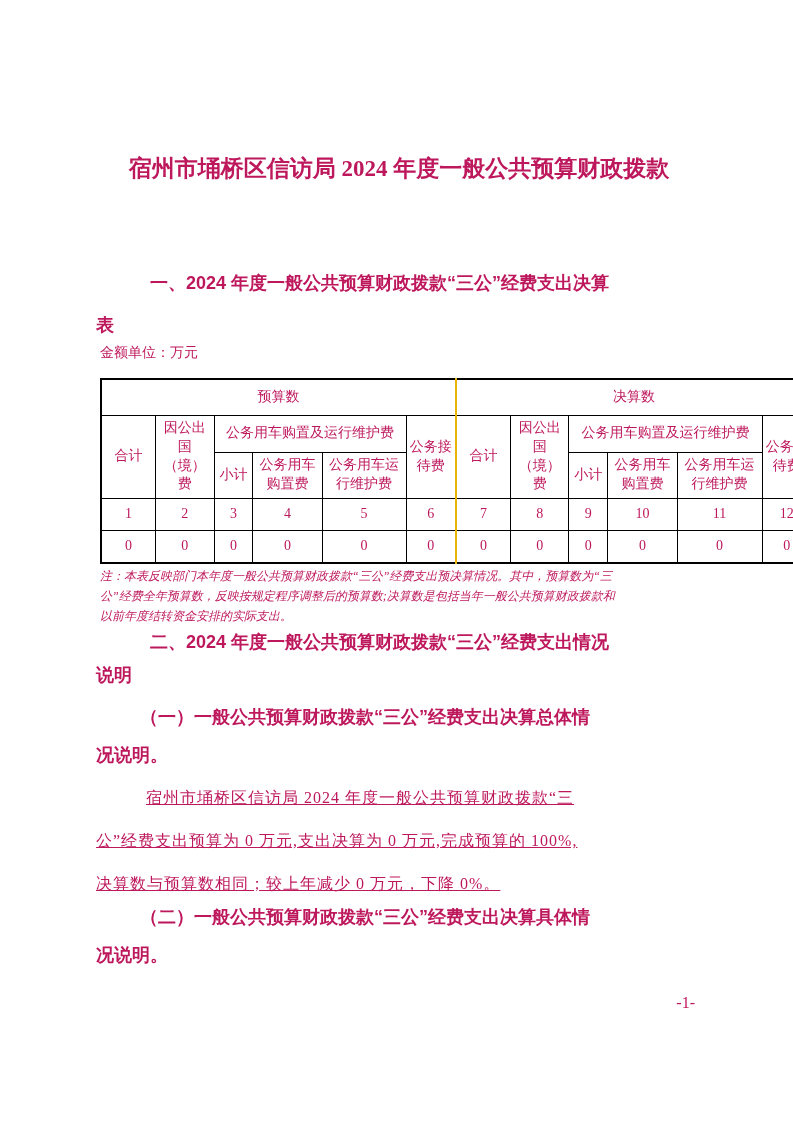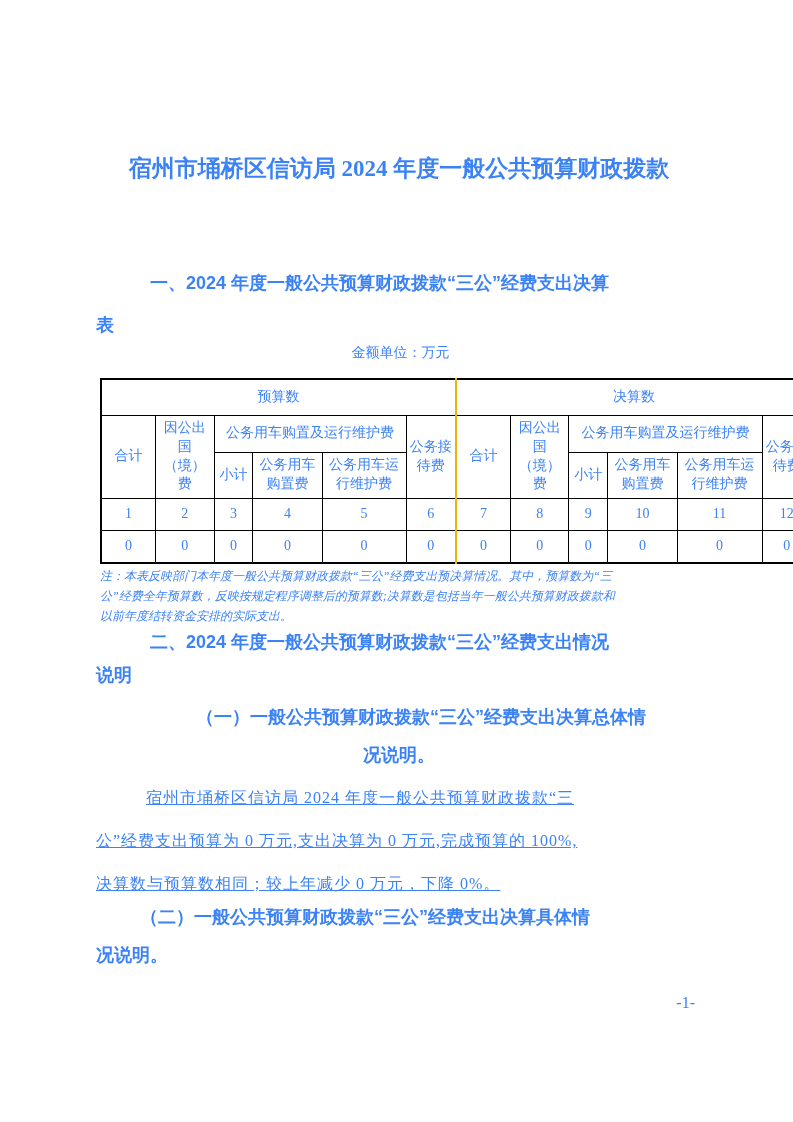--- a/index.html
+++ b/index.html
@@ -2,21 +2,21 @@
 <html><head>
 <meta charset="utf-8">
 <style>
   html,body { margin:0; padding:0; background:#e8e8e8; }
   .page {
     position:relative;
     width:793px; height:1122px;
     margin:0 auto;
     background:#ffffff;
     font-family:"Liberation Serif", serif;
-    color:#3b82f6;
+    color:#be185d;
     overflow:hidden;
   }
   .abs { position:absolute; left:96px; width:606px; }
 
   .doc-title {
     top:146px;
     text-align:center;
     font-weight:bold;
     font-size:23px;
     line-height:45px;
@@ -25,27 +25,27 @@
 
   .heading {
     font-family:"Liberation Sans", sans-serif;
     font-weight:bold;
     font-size:18px;
     white-space:pre-line;
     text-align:left;
   }
   .h-sec1 { top:262px; line-height:42px; text-indent:54px; }
   .h-sec2 { top:626px; line-height:33px; text-indent:54px; }
-  .h-sub1 { top:698px; line-height:38px; text-indent:44px;text-align:center; }
+  .h-sub1 { top:698px; line-height:38px; text-indent:44px; }
   .h-sub2 { top:898px; line-height:38px; text-indent:44px; }
 
   .unit-note {
     top:344px;
     left:100px; width:601px;
-    text-align:center;
+    text-align:left;
     font-size:14px;
     line-height:18px;
   }
 
   .budget-table {
     position:absolute;
     top:378px; left:100px;
     width:713px;
     border-collapse:collapse;
     table-layout:fixed;

